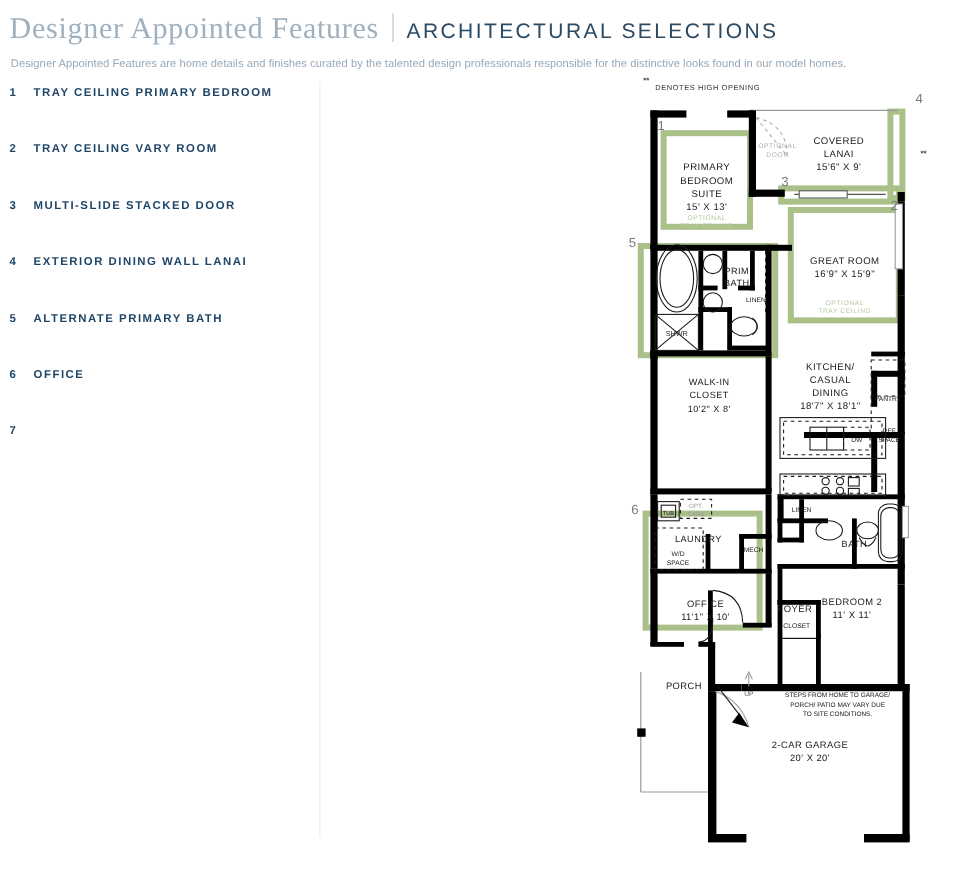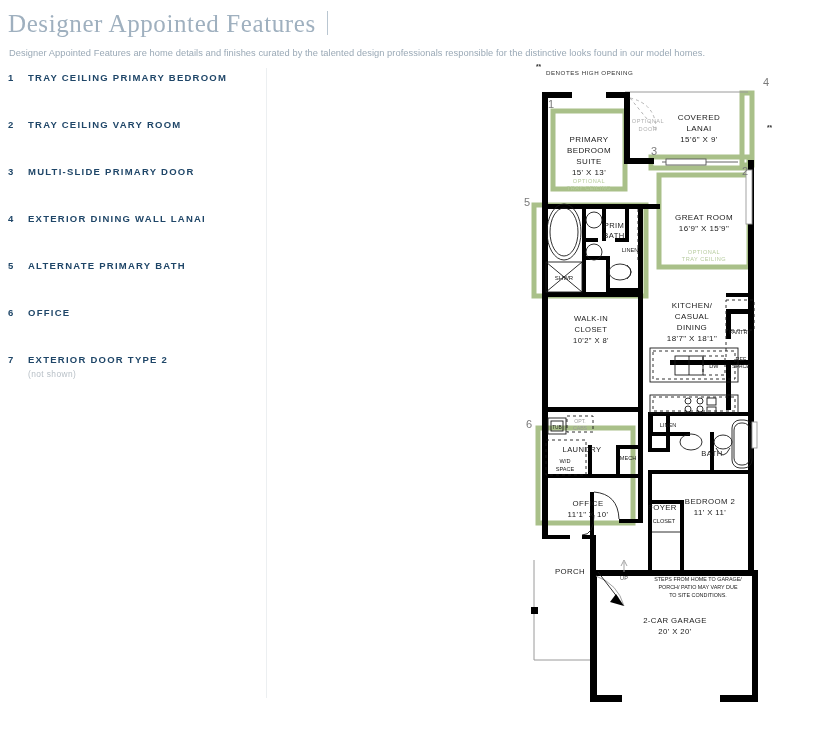--- a/index.html
+++ b/index.html
@@ -73,21 +73,21 @@
   }
   .legend-num {
     width: 20px;
     font-size: 9.5px;
     font-weight: bold;
     color: #1f4668;
     letter-spacing: 0.5px;
     flex: none;
     padding-left: 8px;
   }
-  .legend-body { display: flex; flex-direction: column; }
+  .legend-body { display: flex; flex-direction: column; align-items: center; }
   .legend-label {
     font-size: 9.5px;
     font-weight: bold;
     color: #1f4668;
     letter-spacing: 1.25px;
     white-space: nowrap;
   }
   .legend-note {
     font-size: 8.4px;
     color: #b7bfc6;
@@ -111,41 +111,42 @@
   }
   #plan svg { display: block; }
 </style>
 </head>
 <body>
 
 <div id="header">
   <div id="title-row">
     <span id="title-main">Designer Appointed Features</span>
     <span id="title-divider"></span>
+    <span id="title-sub">ARCHITECTURAL SELECTIONS</span>
   </div>
   <div id="subtitle">Designer Appointed Features are home details and finishes curated by the talented design professionals responsible for the distinctive looks found in our model homes.</div>
 </div>
 
 <div id="legend">
   <div class="legend-item" style="top:4px">
     <span class="legend-num">1</span>
     <span class="legend-body">
       <span class="legend-label">TRAY CEILING PRIMARY BEDROOM</span>
     </span>
   </div>
   <div class="legend-item" style="top:51px">
     <span class="legend-num">2</span>
     <span class="legend-body">
       <span class="legend-label">TRAY CEILING VARY ROOM</span>
     </span>
   </div>
   <div class="legend-item" style="top:98px">
     <span class="legend-num">3</span>
     <span class="legend-body">
-      <span class="legend-label">MULTI-SLIDE PRIMARY DOOR</span>
+      <span class="legend-label">MULTI-SLIDE STACKED DOOR</span>
     </span>
   </div>
   <div class="legend-item" style="top:145px">
     <span class="legend-num">4</span>
     <span class="legend-body">
       <span class="legend-label">EXTERIOR DINING WALL LANAI</span>
     </span>
   </div>
   <div class="legend-item" style="top:192px">
     <span class="legend-num">5</span>
@@ -154,24 +155,20 @@
     </span>
   </div>
   <div class="legend-item" style="top:239px">
     <span class="legend-num">6</span>
     <span class="legend-body">
       <span class="legend-label">OFFICE</span>
     </span>
   </div>
   <div class="legend-item" style="top:286px">
     <span class="legend-num">7</span>
-    <span class="legend-body">
-      <span class="legend-label">EXTERIOR DOOR TYPE 2</span>
-      <span class="legend-note">(not shown)</span>
-    </span>
   </div>
 </div>
 
 <div id="divider"></div>
 
 <div id="plan">
 <svg width="297" height="660" viewBox="0 0 297 660" xmlns="http://www.w3.org/2000/svg" font-family="Liberation Sans, sans-serif">
 
   <g fill="none" stroke="#a9c089" stroke-width="5">
 

